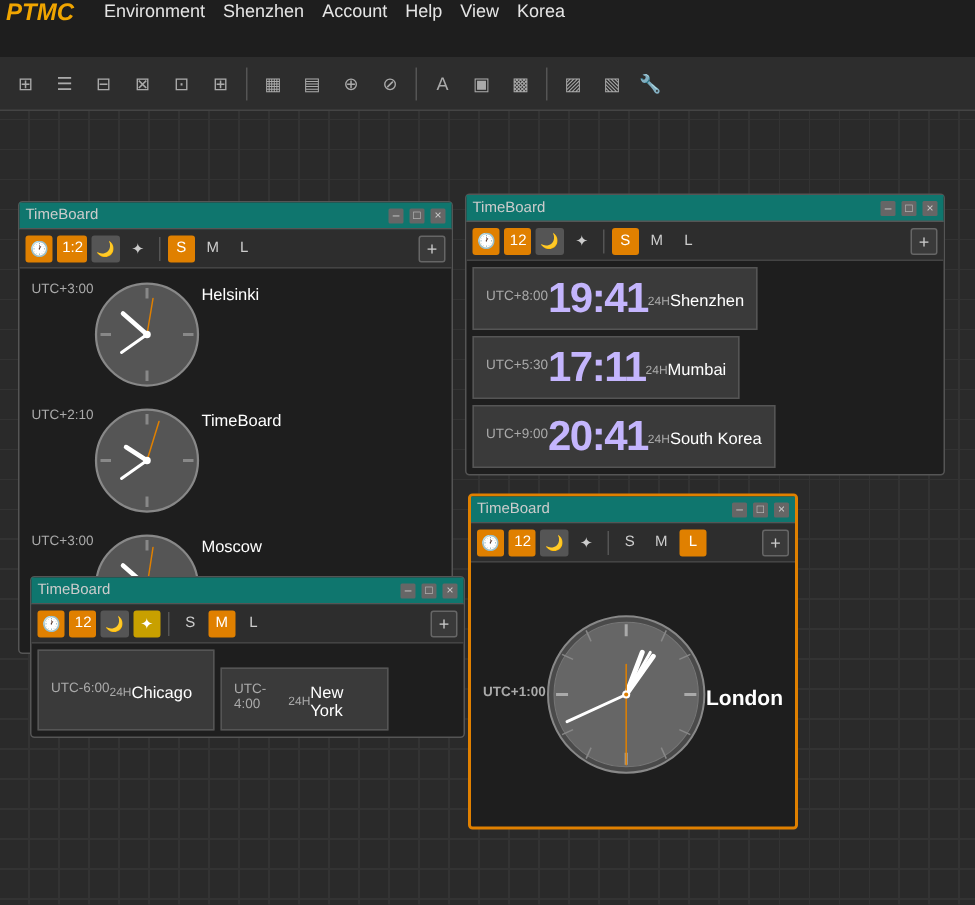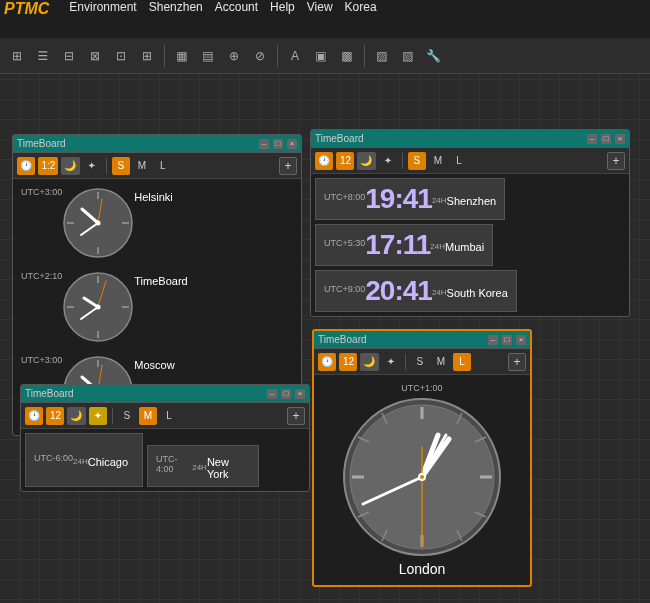--- a/index.html
+++ b/index.html
@@ -203,23 +203,23 @@
     .clock-tile-analog {
       display: flex;
       flex-direction: row;
       align-items: flex-start;
       padding: 4px;
     }
 
     
     .large-analog-area {
       display: flex;
-      flex-direction: column;
       align-items: center;
       padding: 8px;
+      font-weight: bold;
     }
 
     
     #tb1 {
       left: 12px;
       top: 60px;
       width: 290px;
     }
     
     #tb2 {

